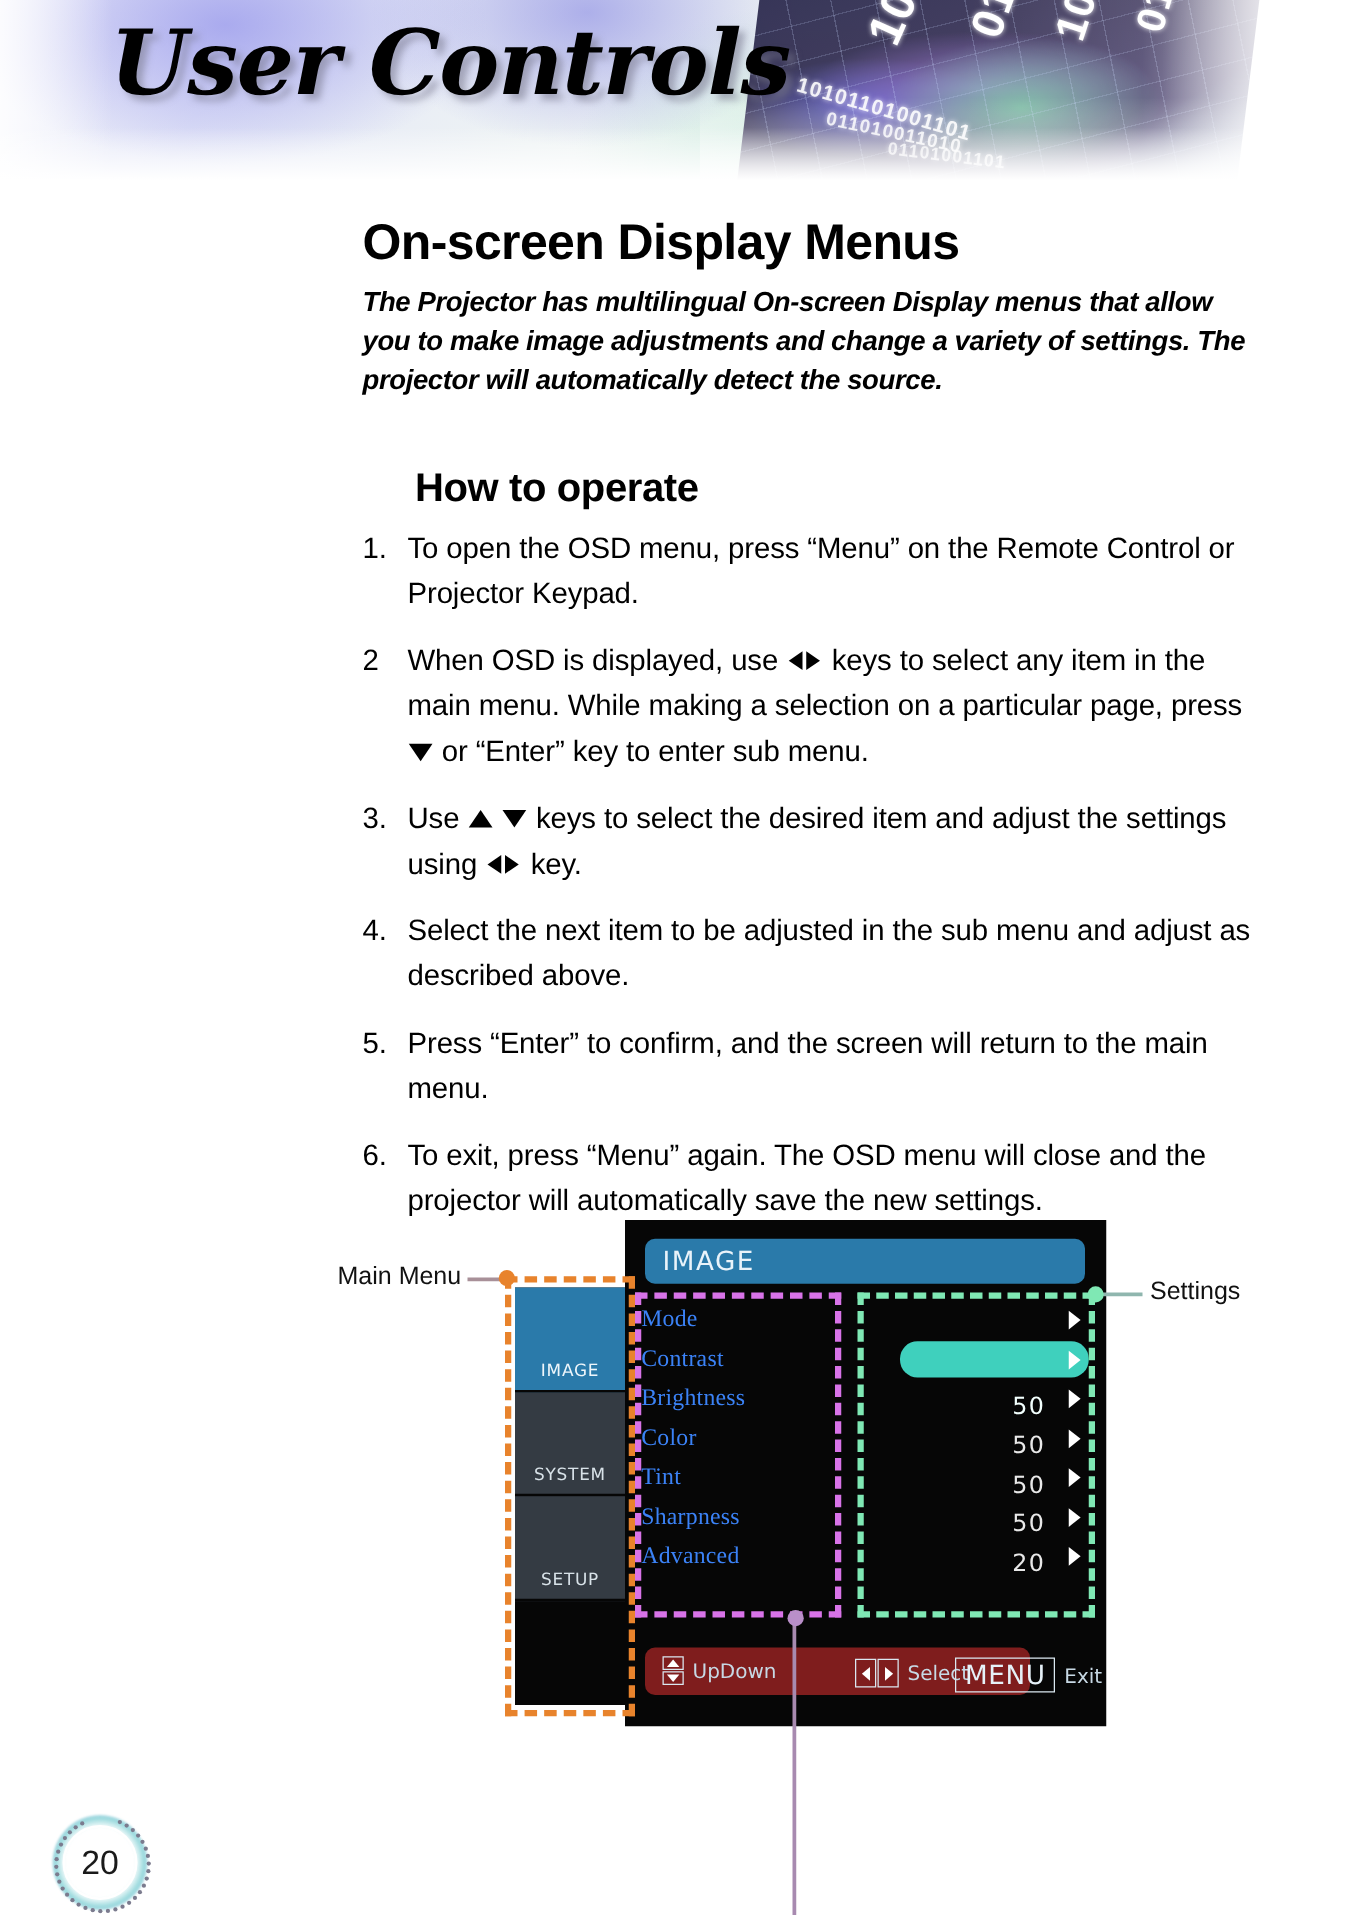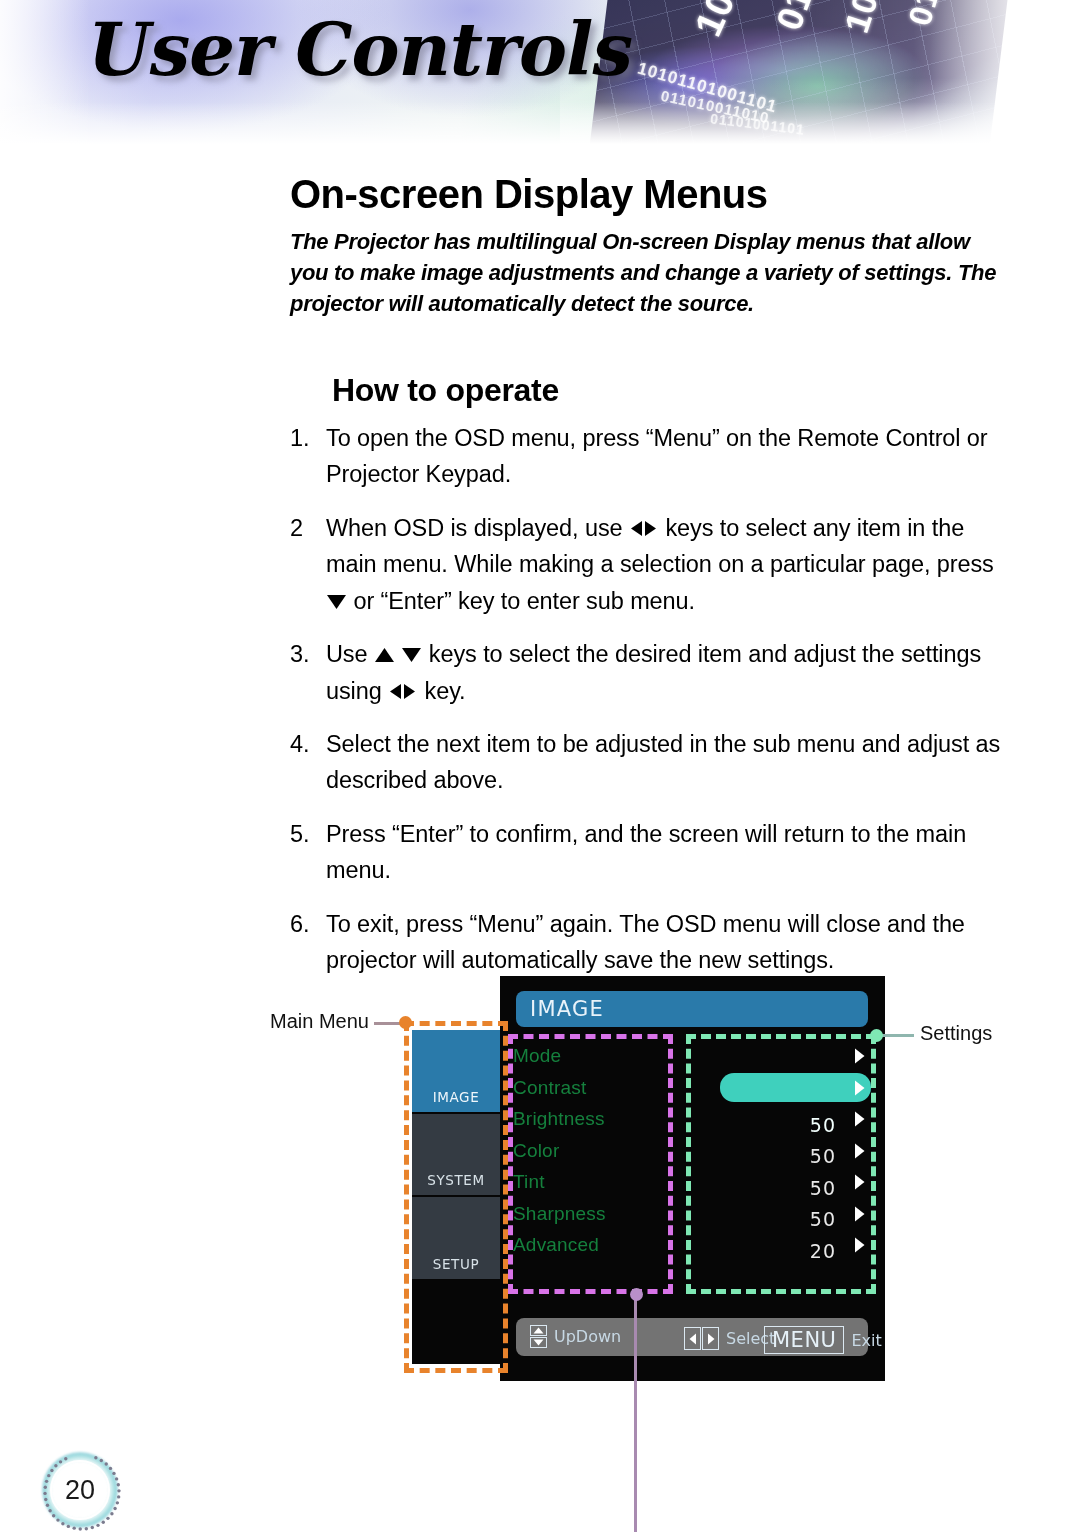--- a/index.html
+++ b/index.html
@@ -149,22 +149,22 @@
     text-align: center; font-size: 13.5px; color: #d8e2e8;
     letter-spacing: 0.6px;
     font-family: "DejaVu Sans", sans-serif;
   }
   .osd-tab.active span { color: #eef6fb; }
 
   
   .osd-labels { position: absolute; left: 513px; top: 72px; width: 160px; }
   .osd-row-label {
     height: 31.5px; line-height: 31.5px;
-    font-size: 19px; color: #15803d;
-    font-family: Liberation Sans, sans-serif;
+    font-size: 19px; color: #3b82f6;
+    font-family: Liberation Serif, serif;
     letter-spacing: 0.2px;
   }
   
   .osd-values { position: absolute; left: 692px; top: 72px; width: 180px; }
   .osd-row-value {
     position: relative; height: 31.5px;
   }
   .osd-row-value .val {
     position: absolute; right: 36px; top: 0; line-height: 31.5px;
     font-size: 19px; color: #e8e8e8; letter-spacing: 1px;
@@ -177,22 +177,22 @@
   .osd-row-value.sel .pill {
     position: absolute; left: 28px; right: 1px; top: 1px; height: 29px;
     background: #3fd0bd; border-radius: 14px;
   }
   .osd-row-value.sel .val { color: #f2fffd; z-index: 2; }
   .osd-row-value.sel .arw { z-index: 2; }
 
   
   .osd-hintbar {
     position: absolute; left: 516px; top: 350px;
-    width: 352px; height: 38px;
-    background: #737373; border-radius: 8px;
+    width: 308px; height: 38px;
+    background: #7f1d1d; border-radius: 8px;
   }
   .hint-group { position: absolute; display: flex; align-items: center; gap: 7px; top: 7px; }
   .hint-group .lbl { font-size: 16px; color: #c7d8e4; font-family: "DejaVu Sans", sans-serif; }
   .key-box {
     border: 1.5px solid #dbe8f1; background: transparent;
     display: flex; align-items: center; justify-content: center;
   }
   .key-ud { flex-direction: column; gap: 1px; }
   .key-ud .key-box { width: 17px; height: 11px; }
   .key-lr { flex-direction: row; gap: 1px; }

